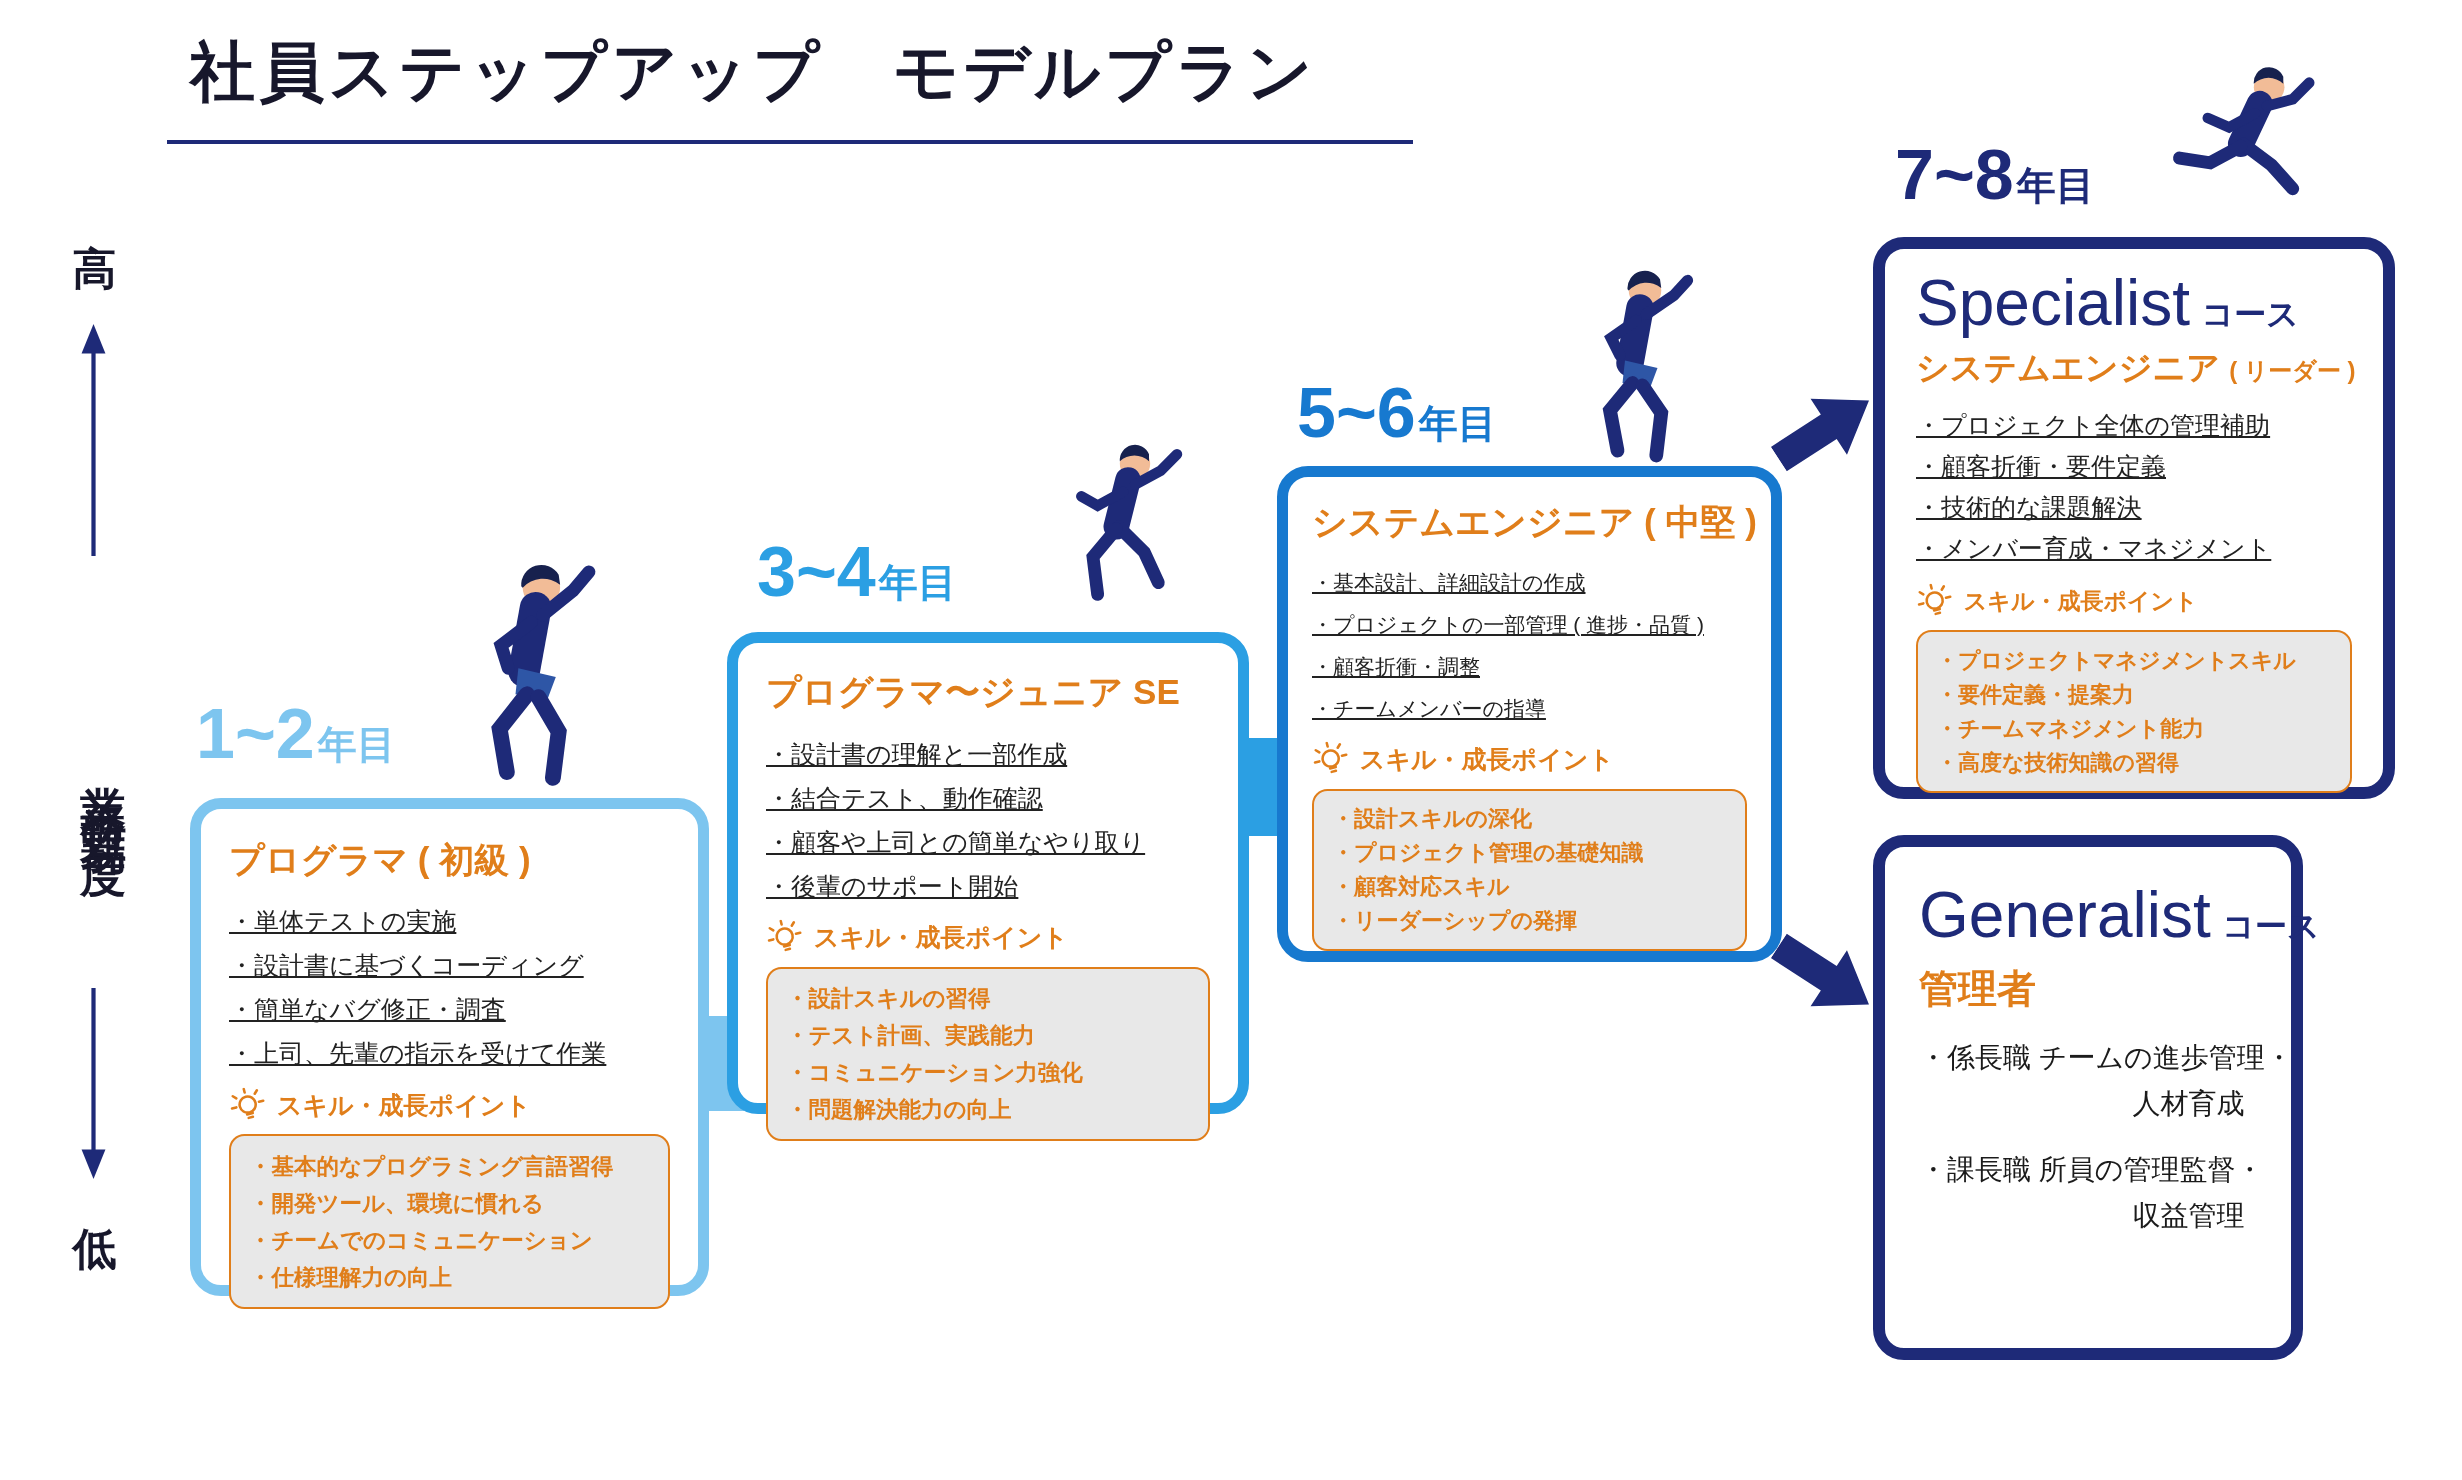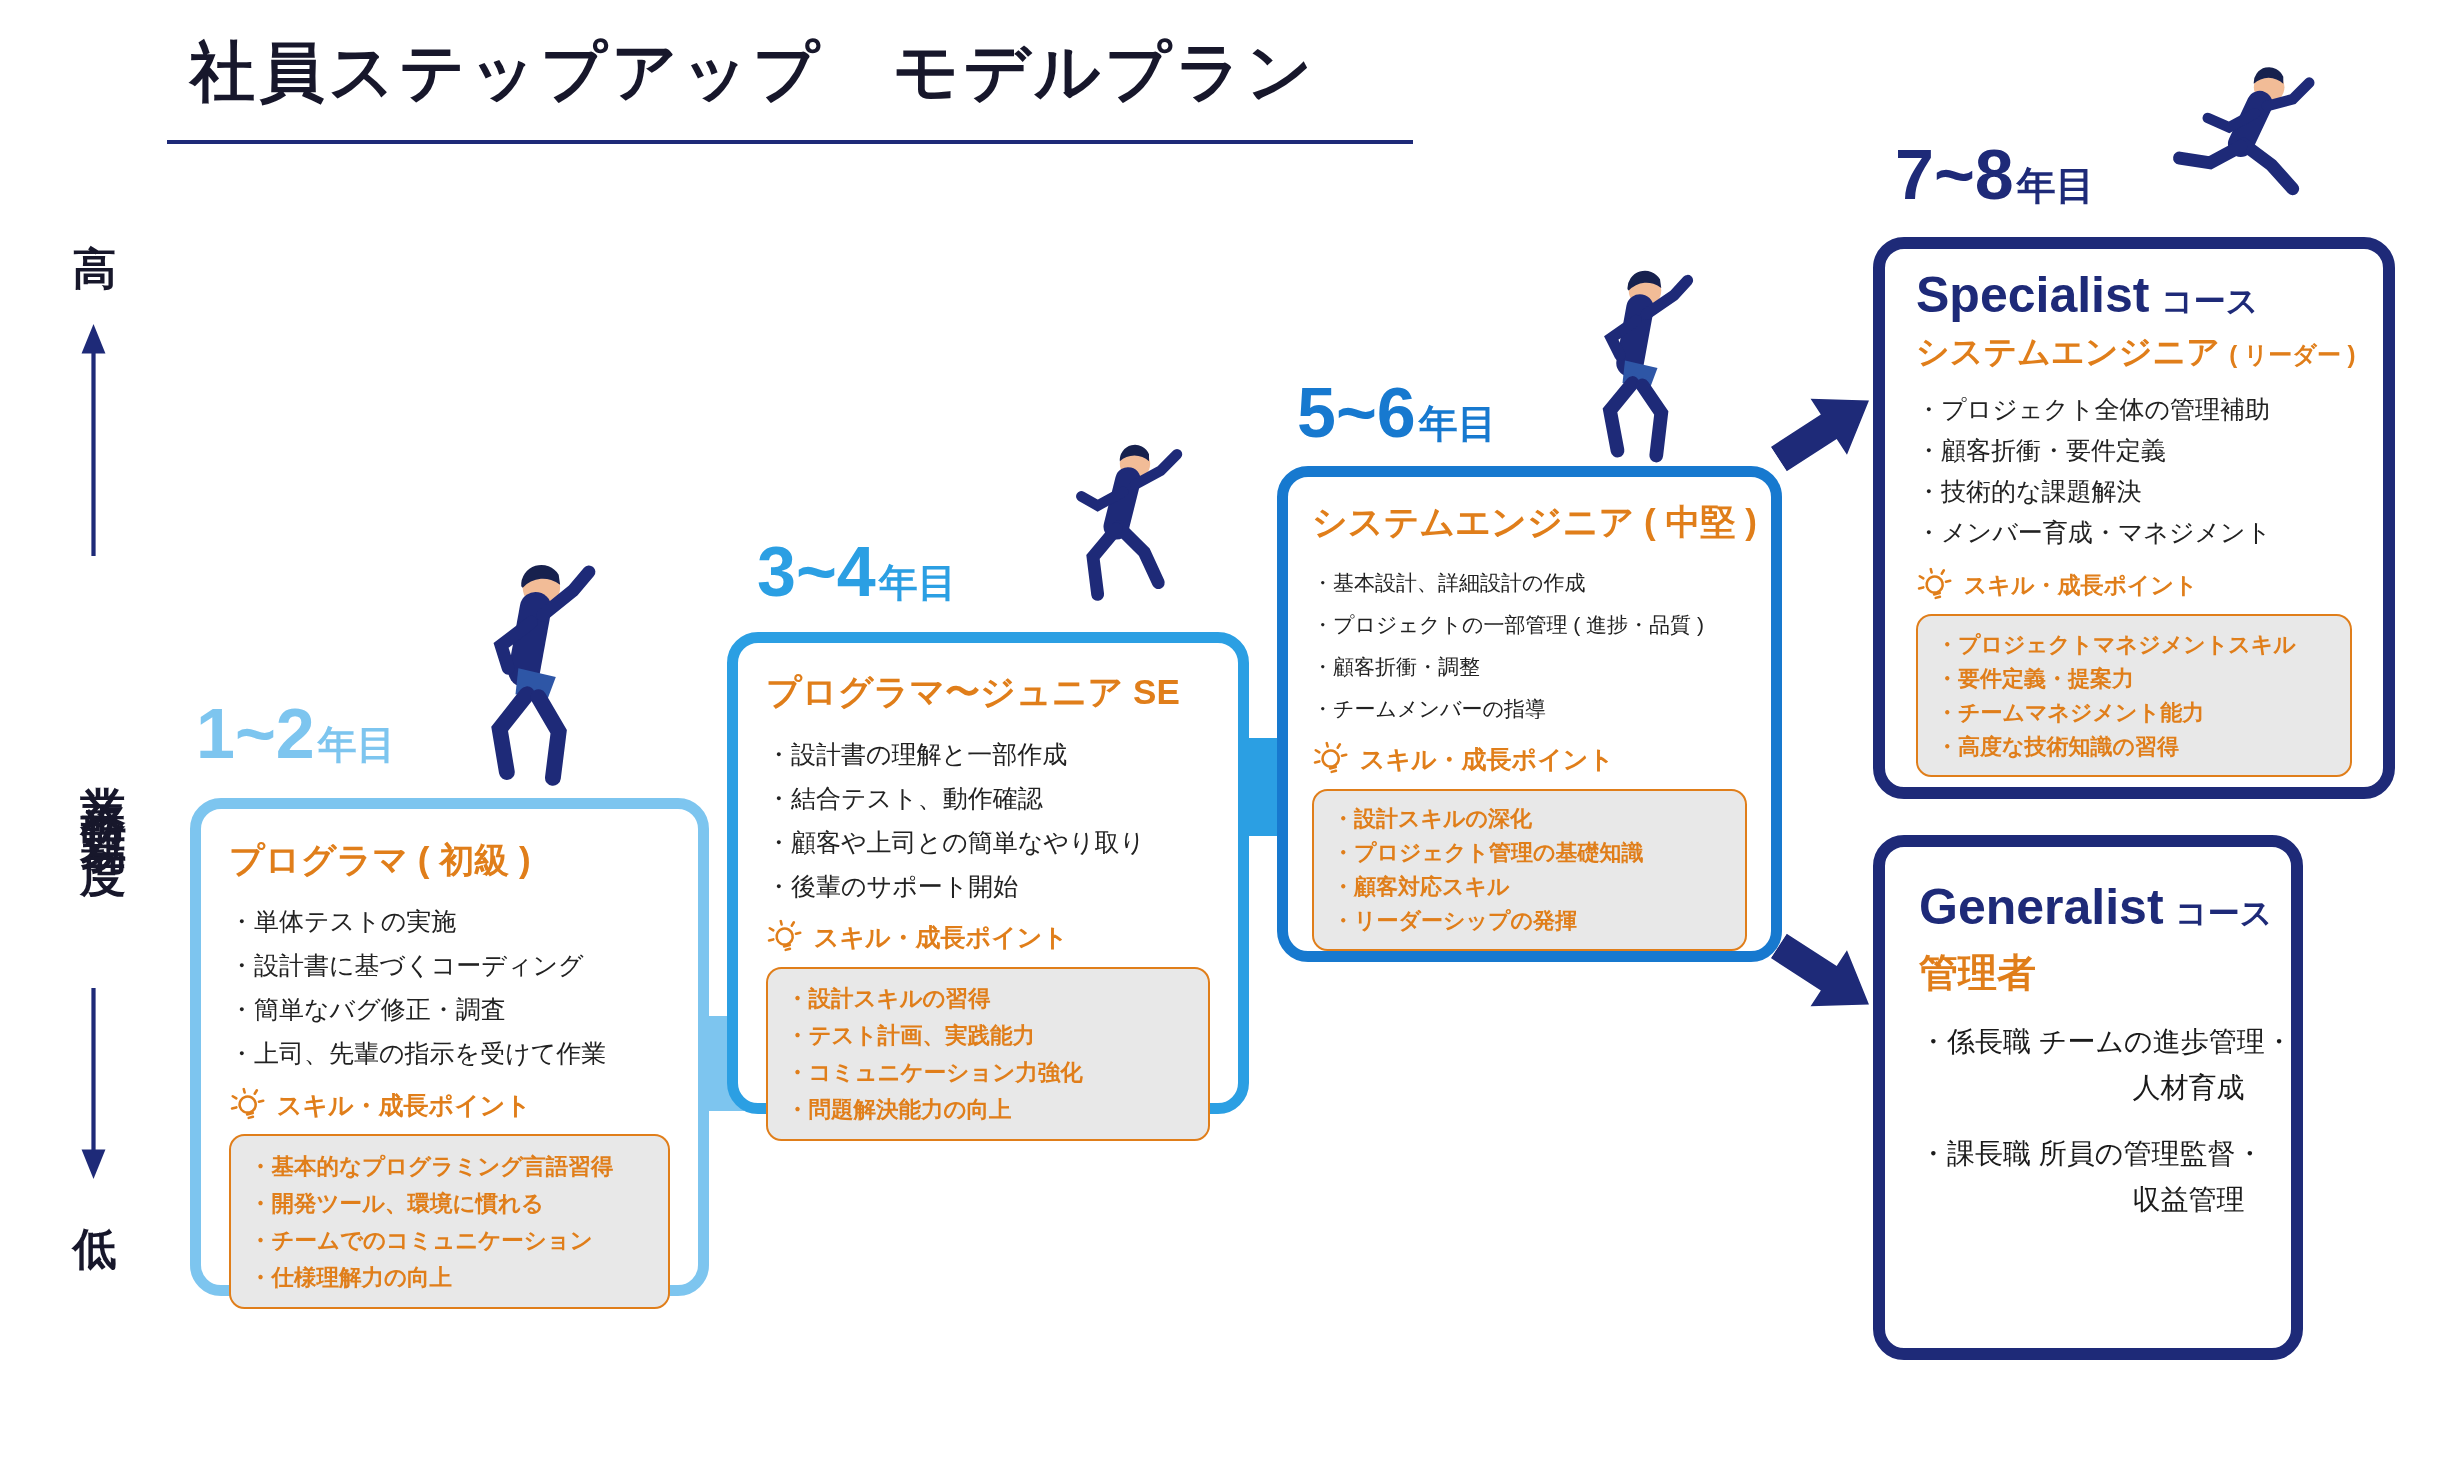--- a/index.html
+++ b/index.html
@@ -41,36 +41,36 @@
   
   .stage-box { position:absolute; z-index:2; background:#fff; border-radius:31px; }
   .s1 { left:190px;  top:798px; width:519px; height:498px; border:11.2px solid #7DC5EF; padding:19.7px 28px; }
   .s2 { left:727px; top:632px;  width:522px; height:482px; border:11.2px solid #2B9FE3; padding:18px 28px; }
   .s3 { left:1277px; top:466px;  width:505px; height:496px; border:11.2px solid #1779CF; padding:14px 24px; }
   .s4 { left:1873px; top:237px;  width:522px; height:562px; border:12.6px solid #1E2A78; padding:17px 31px; }
   .s5 { left:1873px; top:835px; width:430px; height:525px; border:12.6px solid #1E2A78; padding:31px 34px; }
 
   .stage-title { font-size:35px; font-weight:bold; color:#E07E1A; margin:8.4px 0 15.4px; white-space:nowrap; }
 
-  .bullets { list-style:none; font-size:25px; line-height:44px; color:#222; white-space:nowrap; }
+  .bullets { list-style:none; font-size:25px; line-height:44px; color:#222; white-space:nowrap;text-decoration:underline; }
   .s3 .bullets { font-size:21px; line-height:42px; }
   .s4 .bullets { font-size:25px; line-height:41px; }
 
   .skill-row { display:flex; align-items:center; gap:9.8px; color:#E07E1A; font-size:25px;
                font-weight:bold; margin:11.2px 0 9.8px; white-space:nowrap; }
   .s4 .skill-row { font-size:23px; margin:14px 0 9.8px; }
   .bulb { width:38px; height:38px; transform:rotate(-14deg); flex:0 0 auto; }
 
   .skill-box { background:#E8E8E8; border:2.8px solid #E07E1A; border-radius:15.4px; padding:11.2px 18px;
                font-size:22.5px; line-height:37px; font-weight:bold; color:#E07E1A; white-space:nowrap; }
   .s3 .skill-box, .s4 .skill-box { font-size:22px; line-height:34px; }
 
   
   .course-head { white-space:nowrap; color:#1E2A78; }
-  .course-name { font-size:50px; font-weight:bold; }
+  .course-name { font-size:64px; font-weight:normal; }
   .course-suffix { font-size:32px; font-weight:bold; margin-left:8.4px; }
   .course-sub { font-size:33px; font-weight:bold; color:#E07E1A; margin:5.6px 0 14px; white-space:nowrap; }
   .course-sub .note { font-size:24px; }
   .s5 .course-sub { margin:9.8px 0 19.7px; font-size:39px; }
 
   .gen-bullets { font-size:28px; color:#1b1b1b; line-height:46px; margin-top:11.2px; }
   .gen-item { margin-bottom:19.7px; }
   .gen-line1 { white-space:nowrap; }
   .gen-line2 { text-align:right; padding-right:12.6px; }
 

